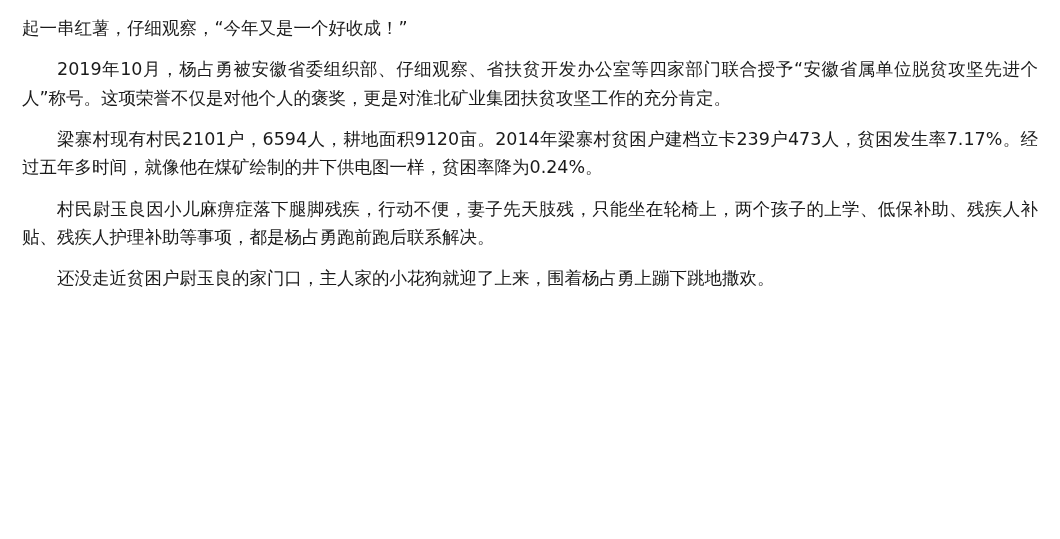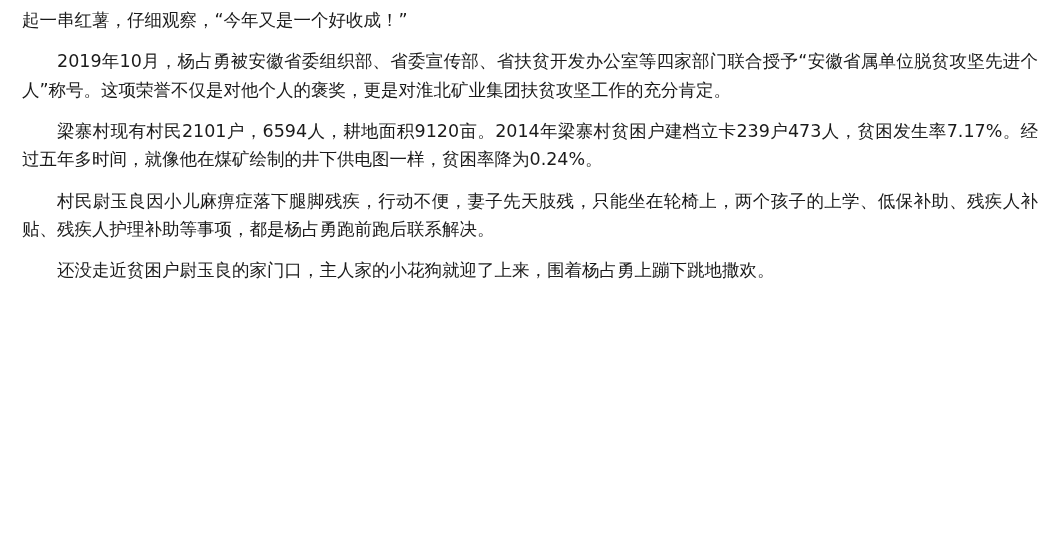--- a/index.html
+++ b/index.html
@@ -21,31 +21,31 @@
     background: #ffffff;
   }
   .article {
     font-size: 17.5px;
     line-height: 1.62;
     color: #1a1a1a;
     text-align: justify;
     text-justify: inter-ideograph;
   }
   .para {
-    margin: 0 0 13px 0;
+    margin: 8px 0 13px 0;
     text-indent: 2em;
   }
   .para.no-indent {
     text-indent: 0;
   }
 </style>
 </head>
 <body>
 
 <div class="page">
   <div class="article">
     <p class="para no-indent">起一串红薯，仔细观察，“今年又是一个好收成！”</p>
-    <p class="para">2019年10月，杨占勇被安徽省委组织部、省委宣传部、省扶贫开发办公室等四家部门联合授予“安徽省属单位脱贫攻坚先进个人”称号。这项荣誉不仅是对他个人的褒奖，更是对淮北矿业集团扶贫攻坚工作的充分肯定。</p>
+    <p class="para">2019年10月，杨占勇被安徽省委组织部、仔细观察、省扶贫开发办公室等四家部门联合授予“安徽省属单位脱贫攻坚先进个人”称号。这项荣誉不仅是对他个人的褒奖，更是对淮北矿业集团扶贫攻坚工作的充分肯定。</p>
     <p class="para">梁寨村现有村民2101户，6594人，耕地面积9120亩。2014年梁寨村贫困户建档立卡239户473人，贫困发生率7.17%。经过五年多时间，就像他在煤矿绘制的井下供电图一样，贫困率降为0.24%。</p>
     <p class="para">村民尉玉良因小儿麻痹症落下腿脚残疾，行动不便，妻子先天肢残，只能坐在轮椅上，两个孩子的上学、低保补助、残疾人补贴、残疾人护理补助等事项，都是杨占勇跑前跑后联系解决。</p>
     <p class="para">还没走近贫困户尉玉良的家门口，主人家的小花狗就迎了上来，围着杨占勇上蹦下跳地撒欢。</p>
   </div>
 </div>
 
 </body></html>

